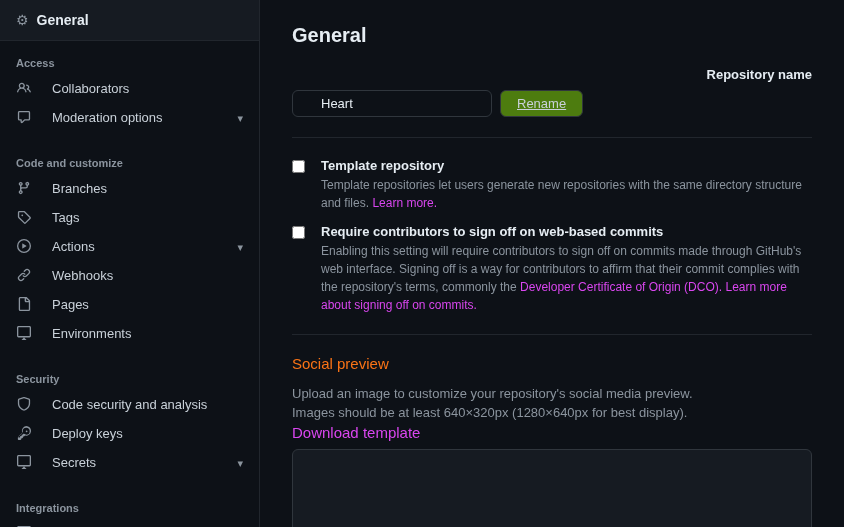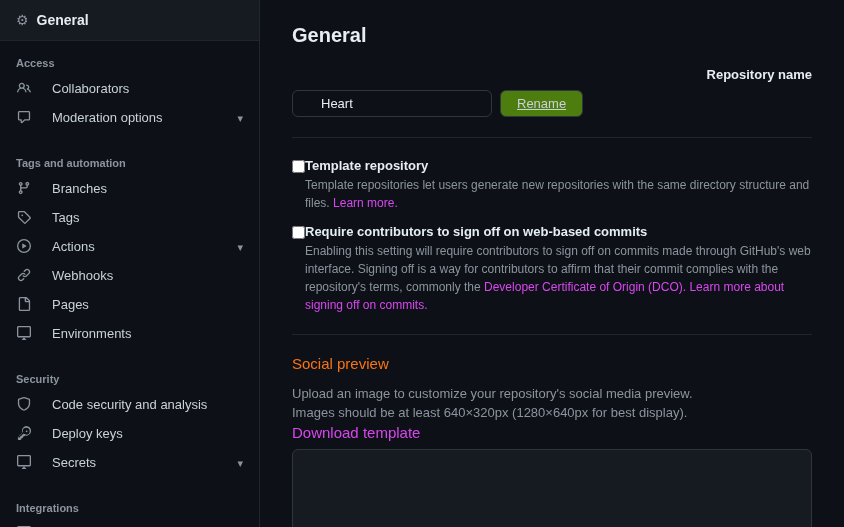--- a/index.html
+++ b/index.html
@@ -147,21 +147,21 @@
       padding: 5px 16px;
       font-size: 13px;
       cursor: pointer;
       text-decoration: underline;
     }
 
     
     .checkbox-row {
       display: flex;
       align-items: flex-start;
-      gap: 0;
+      gap: 16px;
       margin-bottom: 12px;
     }
 
     .checkbox-row input[type="checkbox"] {
       margin-top: 2px;
       accent-color: #388bfd;
       cursor: pointer;
       flex-shrink: 0;
     }
 
@@ -236,21 +236,21 @@
               <path d="M1 2.75C1 1.784 1.784 1 2.75 1h10.5c.966 0 1.75.784 1.75 1.75v7.5A1.75 1.75 0 0 1 13.25 12H9.06l-2.573 2.573A1.458 1.458 0 0 1 4 13.543V12H2.75A1.75 1.75 0 0 1 1 10.25Zm1.75-.25a.25.25 0 0 0-.25.25v7.5c0 .138.112.25.25.25h2a.75.75 0 0 1 .75.75v2.19l2.72-2.72a.749.749 0 0 1 .53-.22h4.5a.25.25 0 0 0 .25-.25v-7.5a.25.25 0 0 0-.25-.25Z"></path>
             </svg>
         </span>
         <span class="sidebar-item-label">Moderation options</span>
       </div>
       <span class="sidebar-item-chevron">▾</span>
     </div>
   </div>
 
   <div class="sidebar-section">
-    <div class="sidebar-section-label">Tags and automation</div>
+    <div class="sidebar-section-label">Code and customize</div>
     <div class="sidebar-item">
       <div class="sidebar-item-left">
         <span class="sidebar-item-icon">
           <svg width="14" height="14" viewBox="0 0 16 16" fill="currentColor">
               <path d="M9.5 3.25a2.25 2.25 0 1 1 3 2.122V6A2.5 2.5 0 0 1 10 8.5H6a1 1 0 0 0-1 1v1.128a2.251 2.251 0 1 1-1.5 0V5.372a2.25 2.25 0 1 1 1.5 0v1.836A2.492 2.492 0 0 1 6 7h4a1 1 0 0 0 1-1v-.628A2.25 2.25 0 0 1 9.5 3.25Zm-6 0a.75.75 0 1 0 1.5 0 .75.75 0 0 0-1.5 0Zm8.25-.75a.75.75 0 1 0 0 1.5.75.75 0 0 0 0-1.5ZM4.25 12a.75.75 0 1 0 0 1.5.75.75 0 0 0 0-1.5Z"></path>
             </svg>
         </span>
         <span class="sidebar-item-label">Branches</span>
       </div>
     </div>

